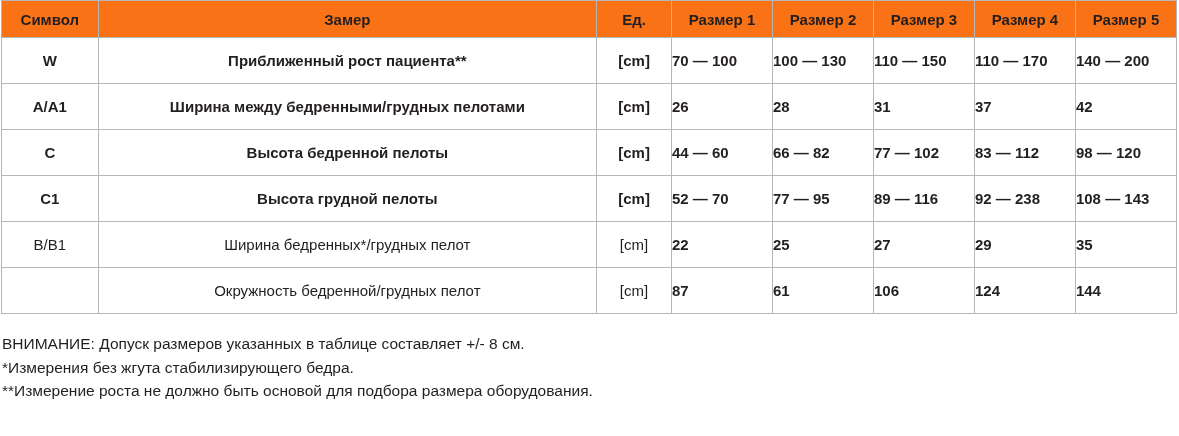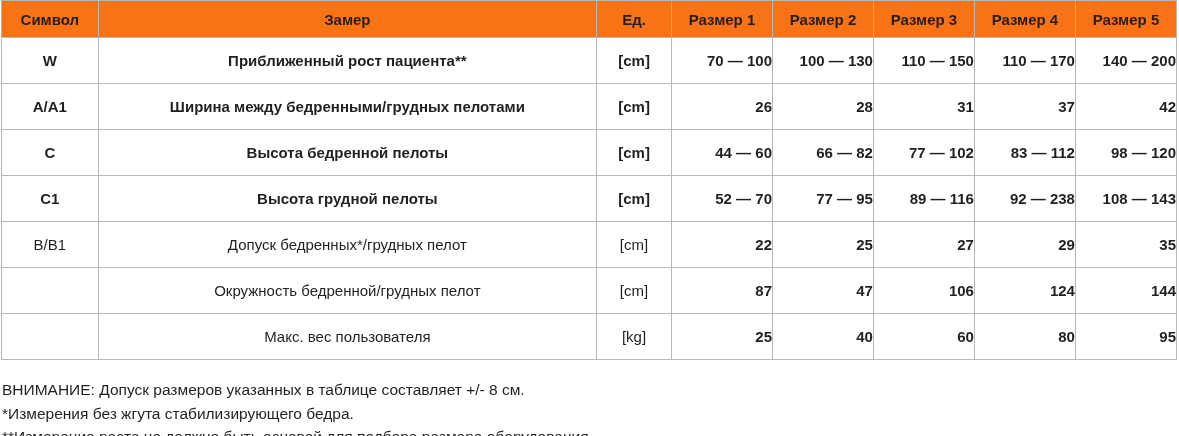--- a/index.html
+++ b/index.html
@@ -63,21 +63,21 @@
   }
   td.unit {
     text-align: center;
     width: 68px;
     font-weight: bold;
   }
   td.unit.light {
     font-weight: normal;
   }
   td.val {
-    text-align: right;
+    text-align: left;
     font-weight: bold;
   }
   td.val.light {
     font-weight: bold;
   }
   th.col-sym { width: 88px; }
   th.col-meas { width: 458px; }
   th.col-unit { width: 68px; }
   th.col-val { width: 92px; }
 
@@ -144,47 +144,37 @@
         <td class="meas">Высота грудной пелоты</td>
         <td class="unit">[cm]</td>
         <td class="val">52 — 70</td>
         <td class="val">77 — 95</td>
         <td class="val">89 — 116</td>
         <td class="val">92 — 238</td>
         <td class="val">108 — 143</td>
       </tr>
       <tr>
         <td class="sym light">B/B1</td>
-        <td class="meas light">Допуск бедренных*/грудных пелот</td>
+        <td class="meas light">Ширина бедренных*/грудных пелот</td>
         <td class="unit light">[cm]</td>
         <td class="val light">22</td>
         <td class="val light">25</td>
         <td class="val light">27</td>
         <td class="val light">29</td>
         <td class="val light">35</td>
       </tr>
       <tr>
         <td class="sym light"></td>
         <td class="meas light">Окружность бедренной/грудных пелот</td>
         <td class="unit light">[cm]</td>
         <td class="val light">87</td>
-        <td class="val light">47</td>
+        <td class="val light">61</td>
         <td class="val light">106</td>
         <td class="val light">124</td>
         <td class="val light">144</td>
-      </tr>
-      <tr>
-        <td class="sym light"></td>
-        <td class="meas light">Макс. вес пользователя</td>
-        <td class="unit light">[kg]</td>
-        <td class="val light">25</td>
-        <td class="val light">40</td>
-        <td class="val light">60</td>
-        <td class="val light">80</td>
-        <td class="val light">95</td>
       </tr>
     </tbody>
   </table>
 
   <div class="notes">
     <div class="line">ВНИМАНИЕ: Допуск размеров указанных в таблице составляет +/- 8 см.</div>
     <div class="line">*Измерения без жгута стабилизирующего бедра.</div>
     <div class="line">**Измерение роста не должно быть основой для подбора размера  оборудования.</div>
   </div>
 </div>

